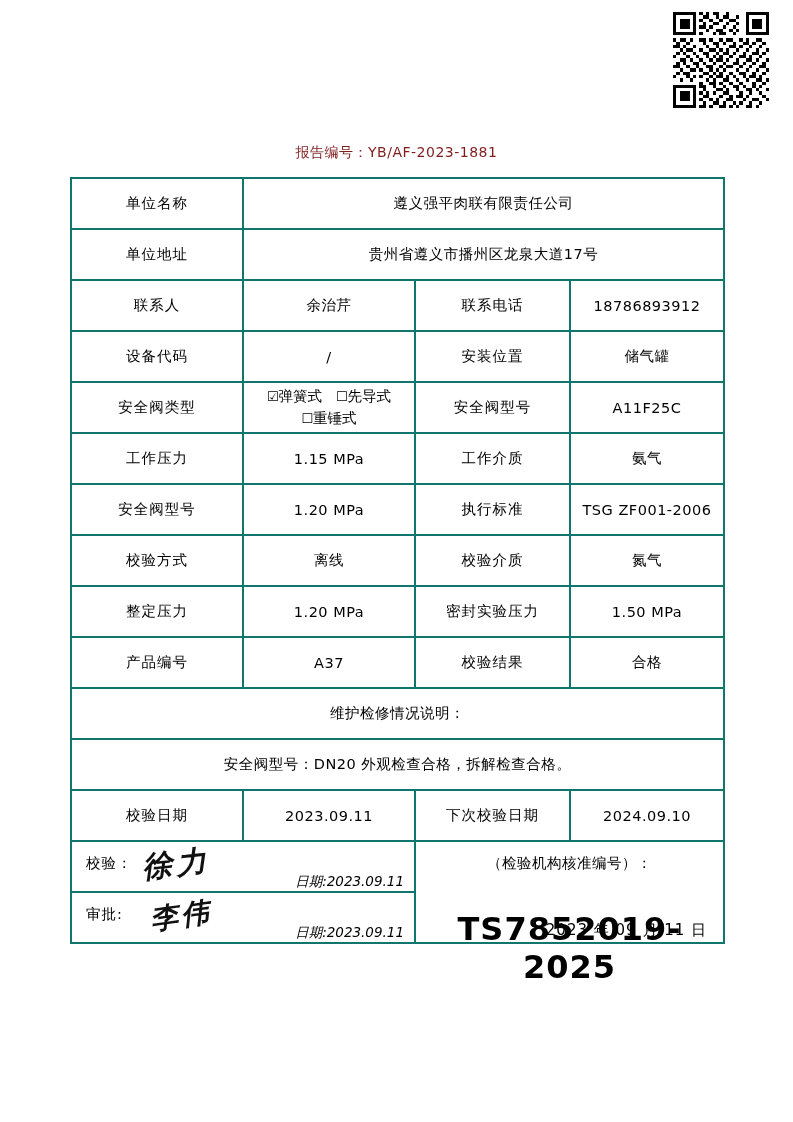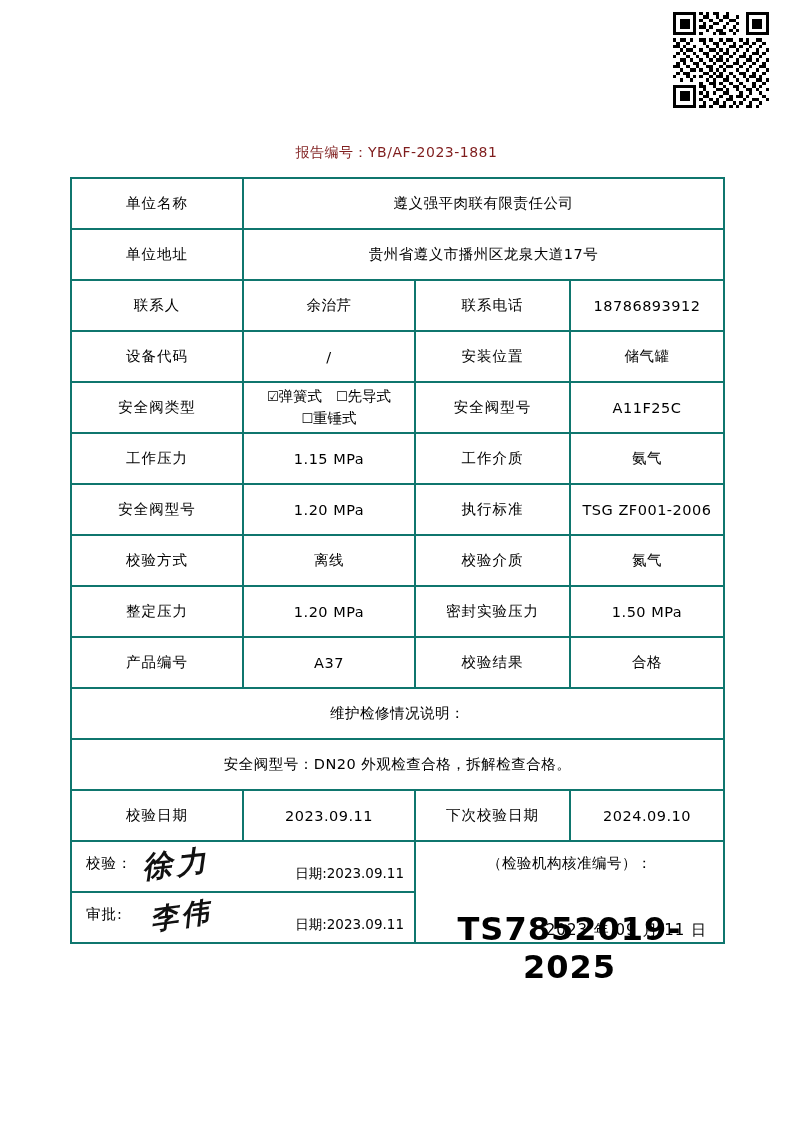--- a/index.html
+++ b/index.html
@@ -96,22 +96,23 @@
   .sig-label {
     position: absolute;
     left: 14px;
     top: 12px;
     font-size: 14.5px;
     letter-spacing: 1px;
   }
   .sig-date {
     position: absolute;
     right: 10px;
-    bottom: 8px;
+    bottom: 0;
     font-size: 13.5px;
+    font-style: italic;
   }
   .sig-mark {
     position: absolute;
     left: 70px;
     top: 2px;
     font-family: "DejaVu Serif", "Liberation Serif", serif;
     font-size: 30px;
     font-style: italic;
     font-weight: bold;
     color: #111;

